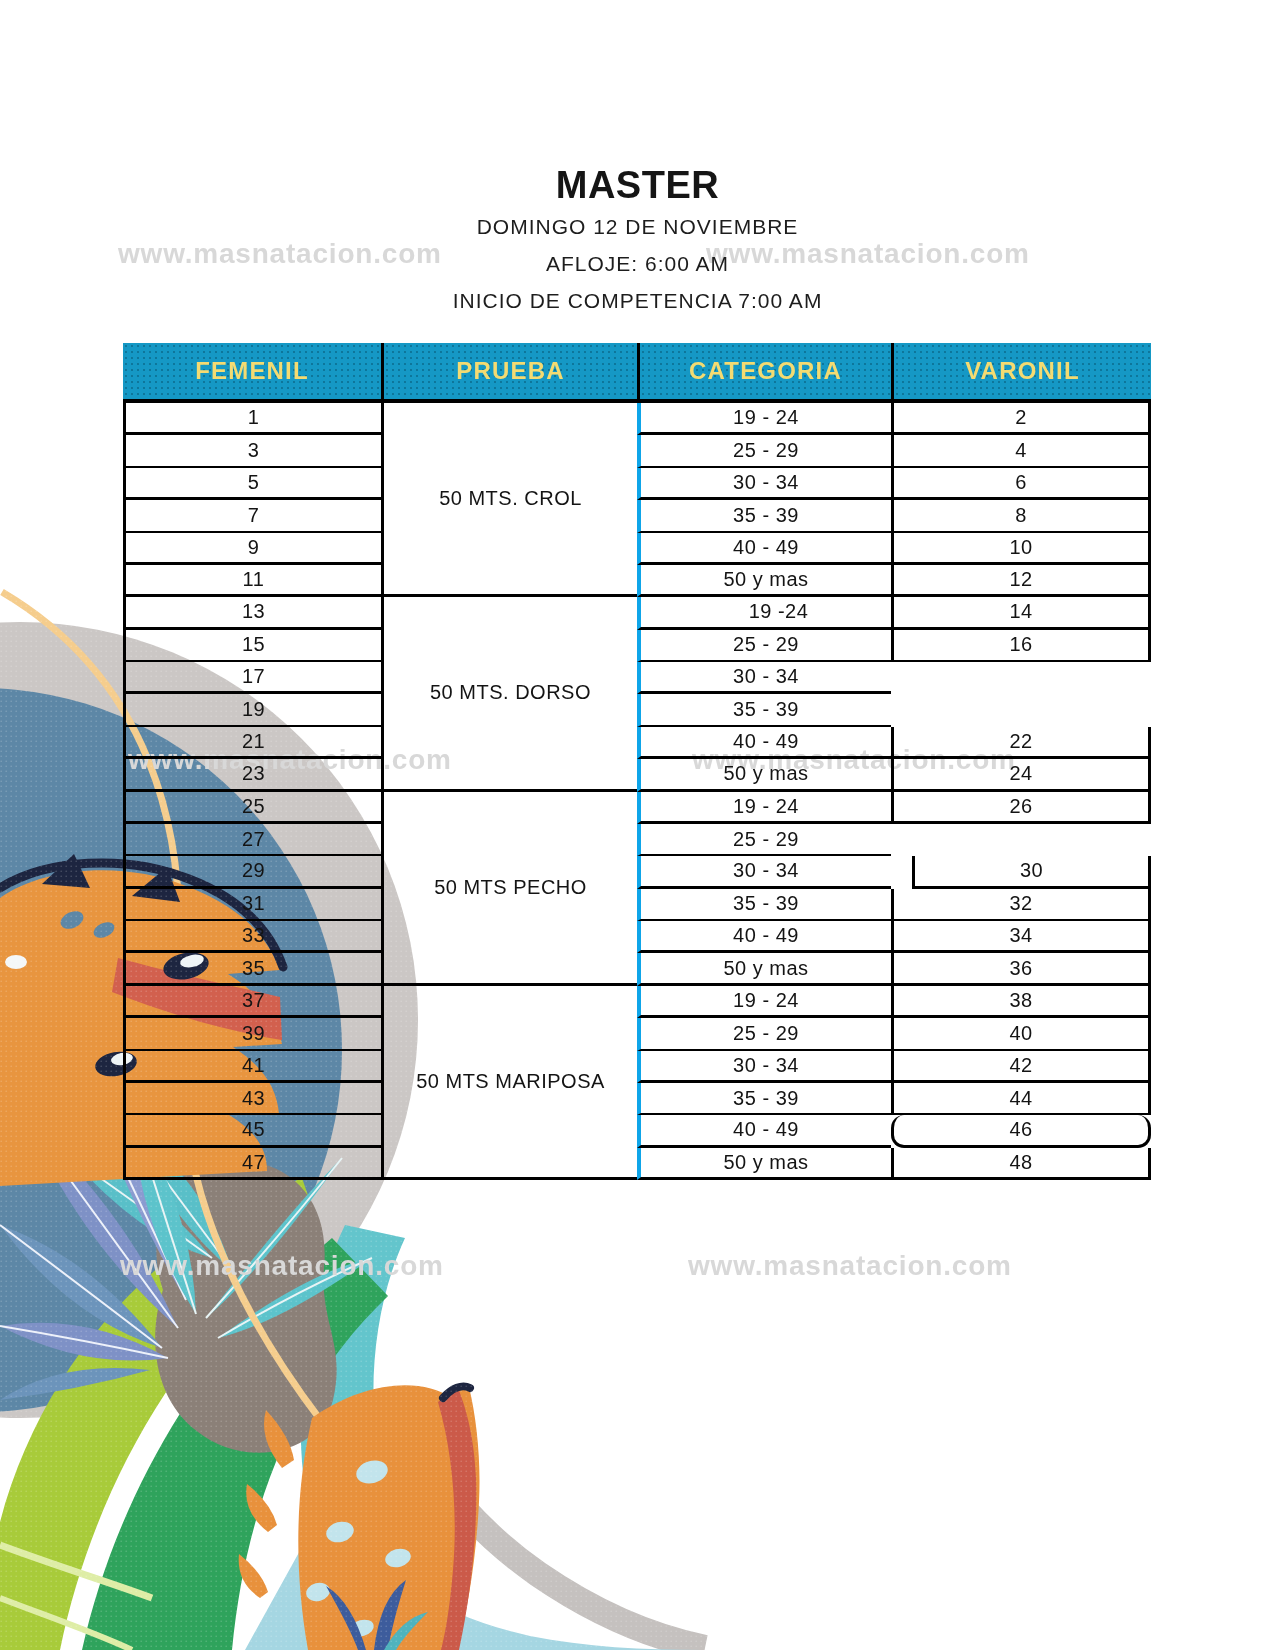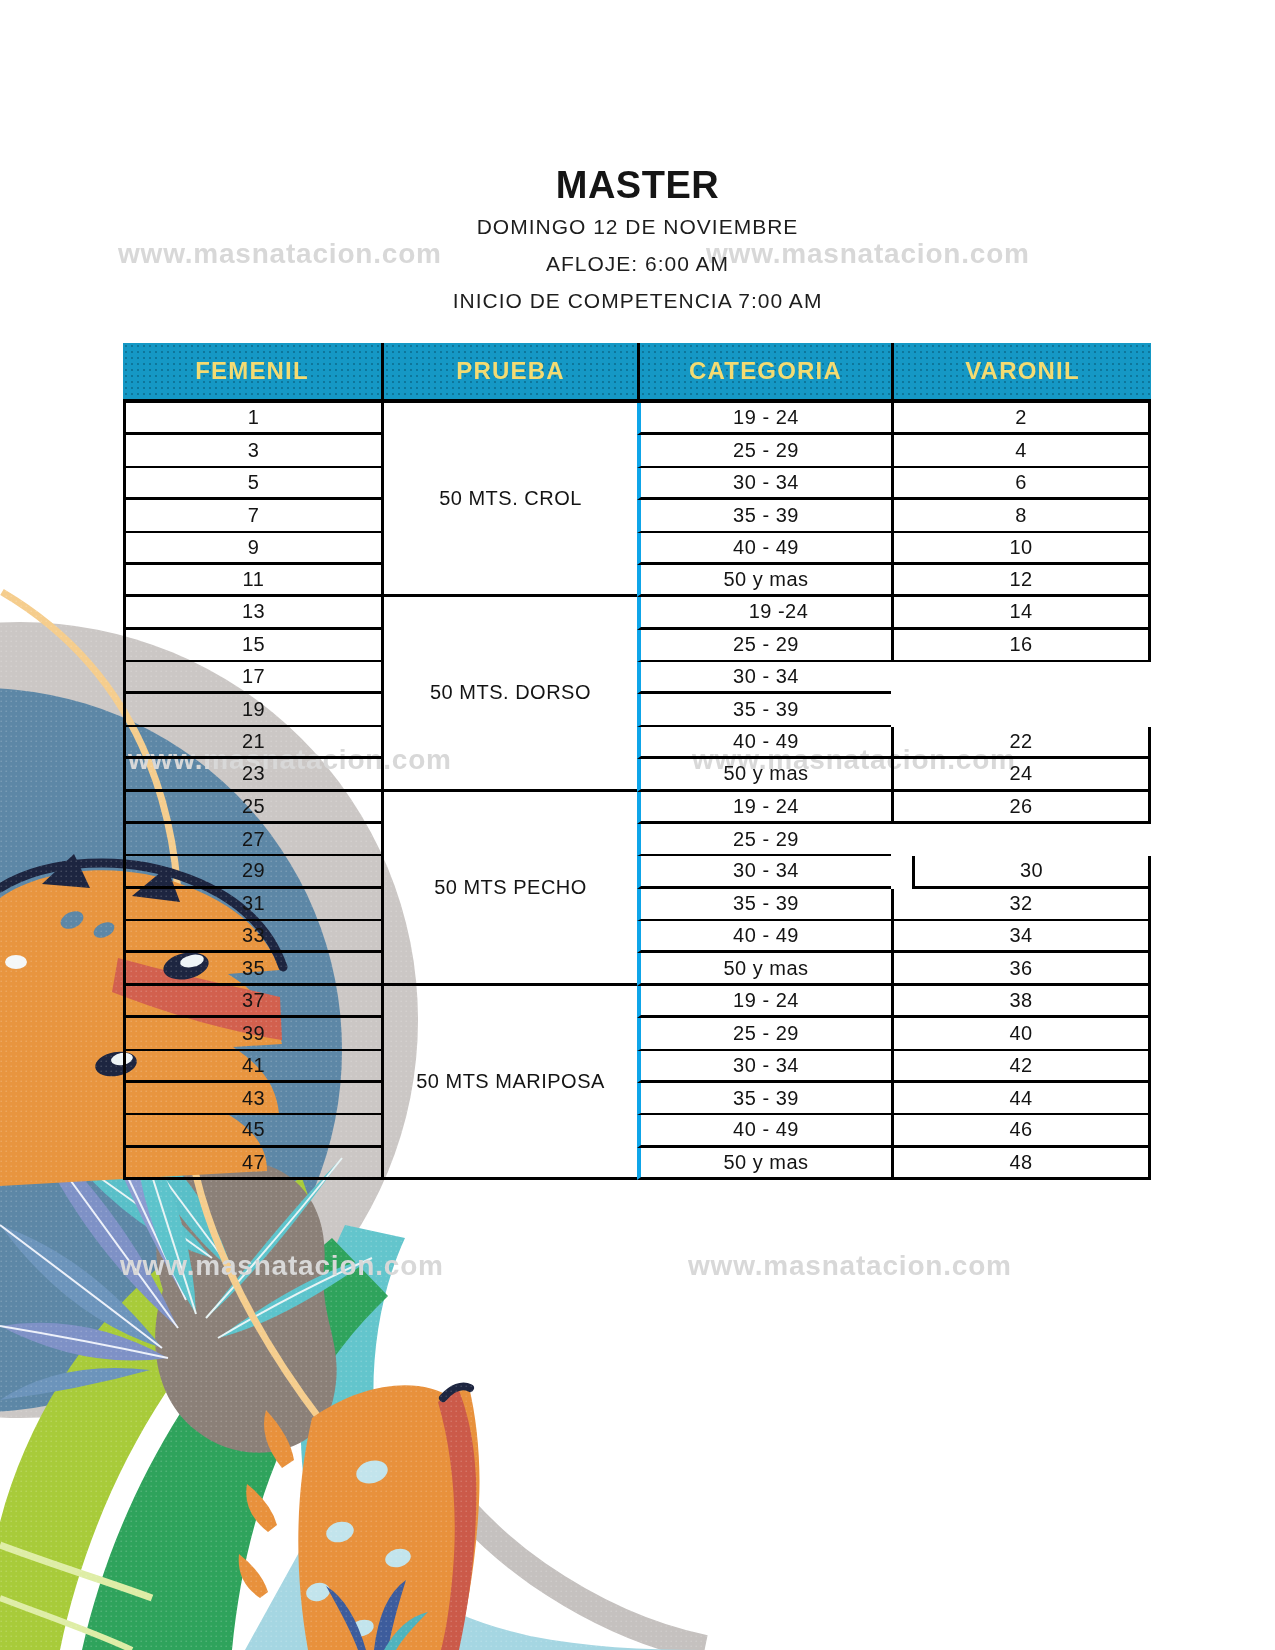--- a/index.html
+++ b/index.html
@@ -208,20 +208,20 @@
       <div class="c bb2 col3" style="grid-area: 21 / 3;">25 - 29</div>
       <div class="c bb2 col4" style="grid-area: 21 / 4;">40</div>
       <div class="c bb3 col1" style="grid-area: 22 / 1;">41</div>
       <div class="c bb3 col3" style="grid-area: 22 / 3;">30 - 34</div>
       <div class="c bb3 col4" style="grid-area: 22 / 4;">42</div>
       <div class="c bb2 col1" style="grid-area: 23 / 1;">43</div>
       <div class="c bb2 col3" style="grid-area: 23 / 3;">35 - 39</div>
       <div class="c bb2 col4" style="grid-area: 23 / 4;">44</div>
       <div class="c bb3 col1" style="grid-area: 24 / 1;">45</div>
       <div class="c bb3 col3" style="grid-area: 24 / 3;">40 - 49</div>
-      <div class="c bb3 col4" style="grid-area: 24 / 4;">46</div>
+      <div class="c bb3 col4" style="grid-area: 24 / 4; border-radius: 13px;">46</div>
       <div class="c bb3 col1" style="grid-area: 25 / 1;">47</div>
       <div class="c bb3 col3" style="grid-area: 25 / 3;">50 y mas</div>
       <div class="c bb3 col4" style="grid-area: 25 / 4;">48</div>
       <div class="c col2 prueba" style="grid-area: 20 / 2 / span 6;">50 MTS MARIPOSA</div>
     </div>
 
 </div>
 
 </body></html>

